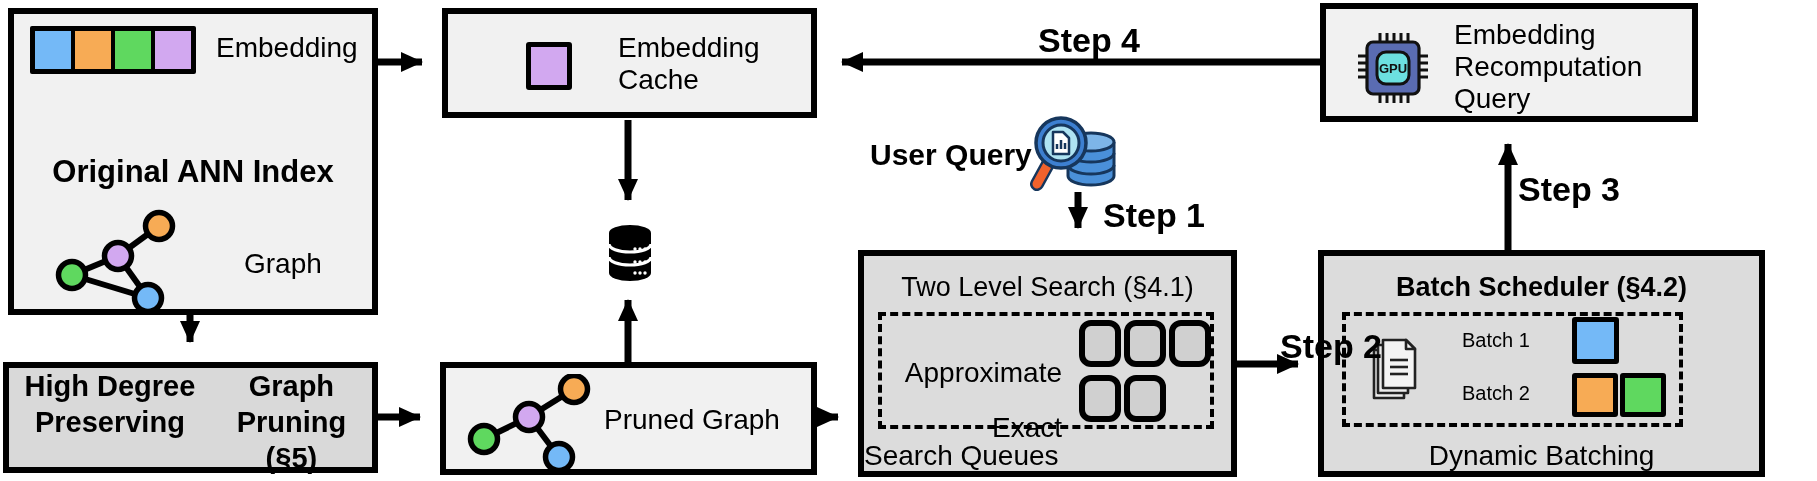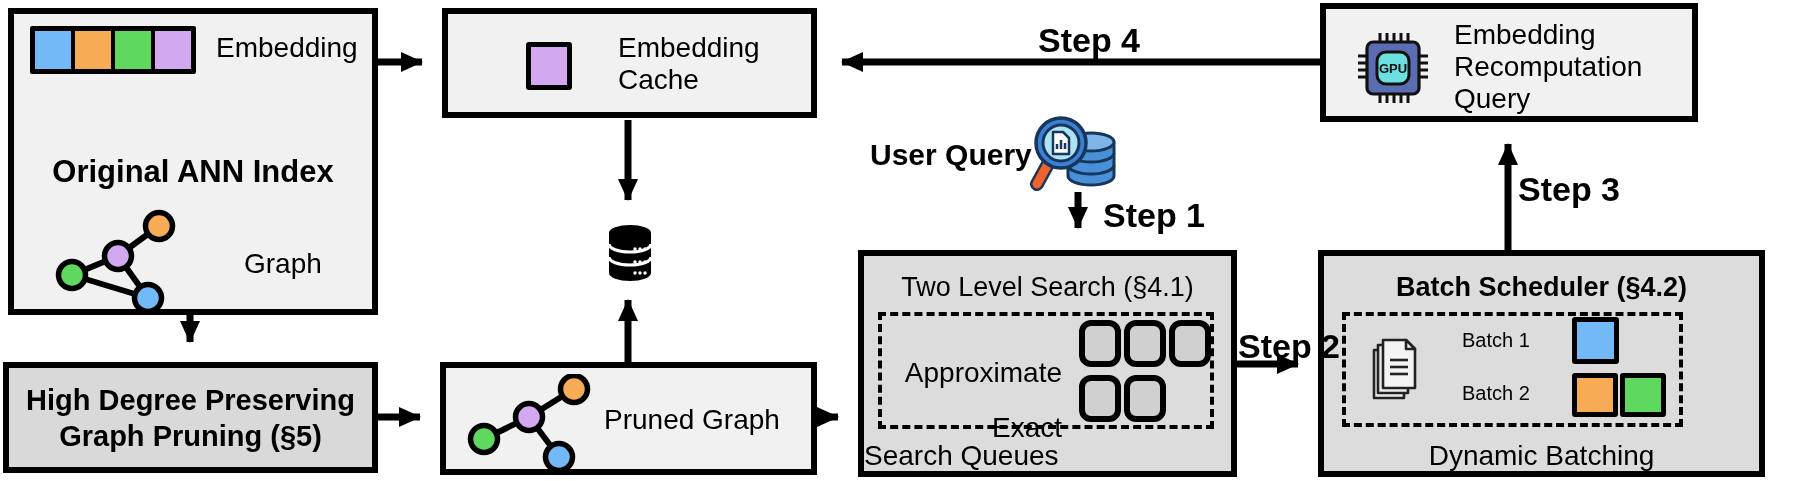--- a/index.html
+++ b/index.html
@@ -26,21 +26,21 @@
   
   #cache-box { left:442px; top:8px; width:375px; height:110px; }
   #cache-square { position:absolute; left:78px; top:28px; width:46px; height:48px; border:5px solid #000; border-radius:3px; }
   #cache-text { position:absolute; left:170px; top:18px; }
 
   
   #storage-label { left:455px; top:212px; width:140px; text-align:center; font-size:28px; font-weight:bold; line-height:33px; }
   #storage-icon { left:604px; top:224px; }
 
   
-  #pruning-box { left:3px; top:362px; width:375px; height:111px; display:flex; flex-direction:column; justify-content:center; text-align:center; font-size:29px; font-weight:bold; line-height:36px; background:#d9d9d9; }
+  #pruning-box { left:3px; top:362px; width:375px; height:111px; display:flex; flex-direction:row; justify-content:center; text-align:center; font-size:29px; font-weight:bold; line-height:36px; background:#d9d9d9; }
 
   
   #pruned-box { left:440px; top:362px; width:377px; height:113px;padding-left:28px; }
   #pruned-label { position:absolute; left:158px; top:36px; }
 
   
   #query-label { left:870px; top:138px; font-size:30px; font-weight:bold; }
   #query-icon { left:1030px; top:112px; }
 
   
@@ -71,21 +71,21 @@
   #batch-caption { position:absolute; left:0; right:0; top:184px; text-align:center; font-size:28px; }
 
   
   #server-box { left:1320px; top:3px; width:378px; height:119px; }
   #gpu-icon { position:absolute; left:28px; top:20px; }
   #server-text { position:absolute; left:128px; top:10px; }
 
   
   .step { position:absolute; font-size:34px; font-weight:bold; }
   #step1 { left:1103px; top:196px; }
-  #step2 { left:1238px; top:327px; }
+  #step2 { left:1238px; top:327px;padding-left:42px; }
   #step3 { left:1518px; top:170px; }
   #step4 { left:1038px; top:21px; }
 </style>
 </head>
 <body>
 
 <div id="canvas">
 
   <svg id="arrows" viewBox="0 0 1817 481">
     <defs>

